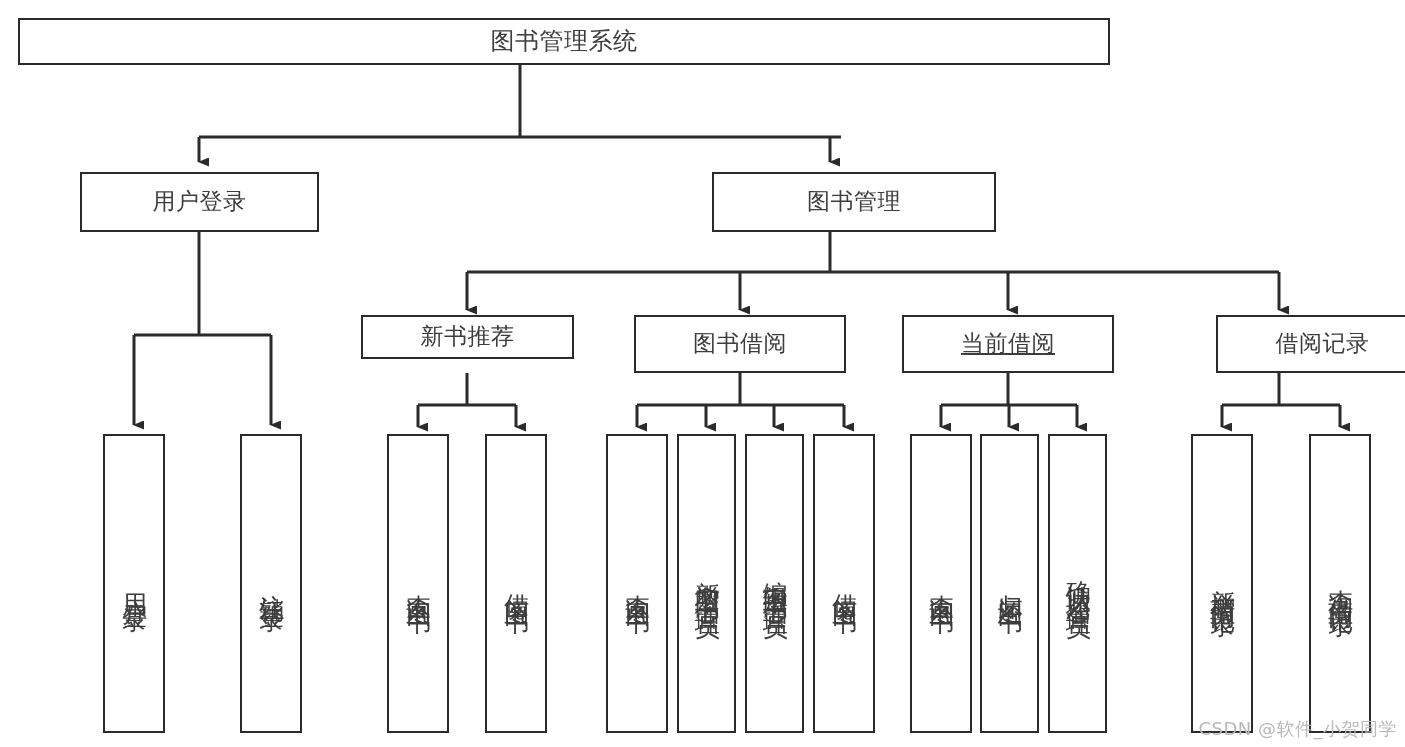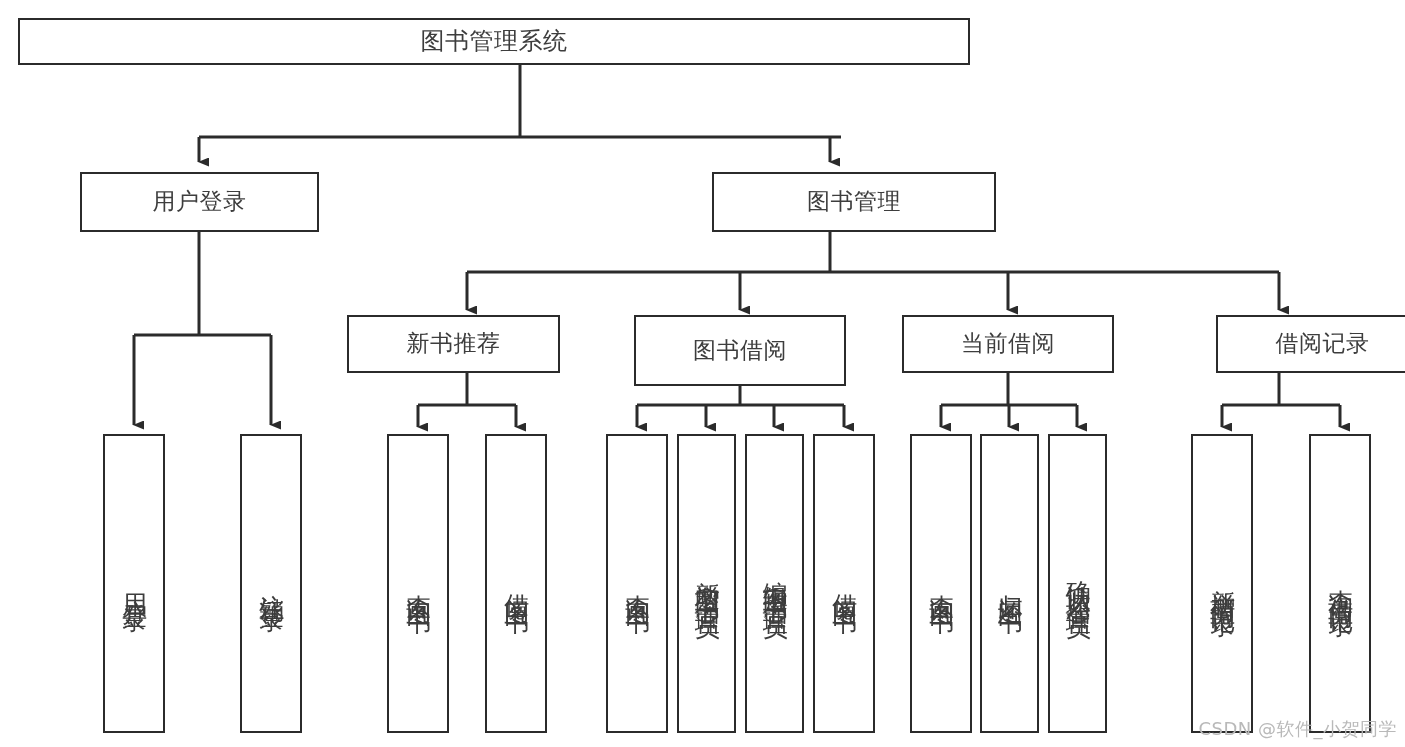--- a/index.html
+++ b/index.html
@@ -126,38 +126,38 @@
       <path d="M 1009,405 L 1009,427" marker-end="url(#arrowhead)"></path>
       <path d="M 1077,405 L 1077,427" marker-end="url(#arrowhead)"></path>
 
       <path d="M 1279,373 L 1279,405"></path>
       <path d="M 1222,405 L 1340,405"></path>
       <path d="M 1222,405 L 1222,427" marker-end="url(#arrowhead)"></path>
       <path d="M 1340,405 L 1340,427" marker-end="url(#arrowhead)"></path>
     </g>
   </svg>
 
-  <div class="node root horiz" style="left:18px; top:18px; width:952px; height:47px;">
+  <div class="node root horiz" style="left:18px; top:18px; width:1092px; height:47px;">
     <span class="node-label">图书管理系统</span>
   </div>
 
   <div class="node horiz" style="left:80px; top:172px; width:239px; height:60px;">
     <span class="node-label">用户登录</span>
   </div>
   <div class="node horiz" style="left:712px; top:172px; width:284px; height:60px;">
     <span class="node-label">图书管理</span>
   </div>
 
-  <div class="node horiz" style="left:347px; top:315px; width:213px; height:58px;">
+  <div class="node horiz" style="left:361px; top:315px; width:213px; height:44px;">
     <span class="node-label">新书推荐</span>
   </div>
-  <div class="node horiz" style="left:634px; top:315px; width:212px; height:71px;">
+  <div class="node horiz" style="left:634px; top:315px; width:212px; height:58px;">
     <span class="node-label">图书借阅</span>
   </div>
-  <div class="node horiz" style="left:902px; top:315px; width:212px; height:58px;">
+  <div class="node horiz" style="left:902px; top:315px; width:212px; height:58px;text-decoration:underline;">
     <span class="node-label">当前借阅</span>
   </div>
   <div class="node horiz" style="left:1172px; top:315px; width:213px; height:58px;margin-left:44px;">
     <span class="node-label">借阅记录</span>
   </div>
 
   <div class="node vert" style="left:103px; top:434px; width:62px; height:299px;">
     <span class="node-label">用户登录</span>
   </div>
   <div class="node vert" style="left:240px; top:434px; width:62px; height:299px;">

